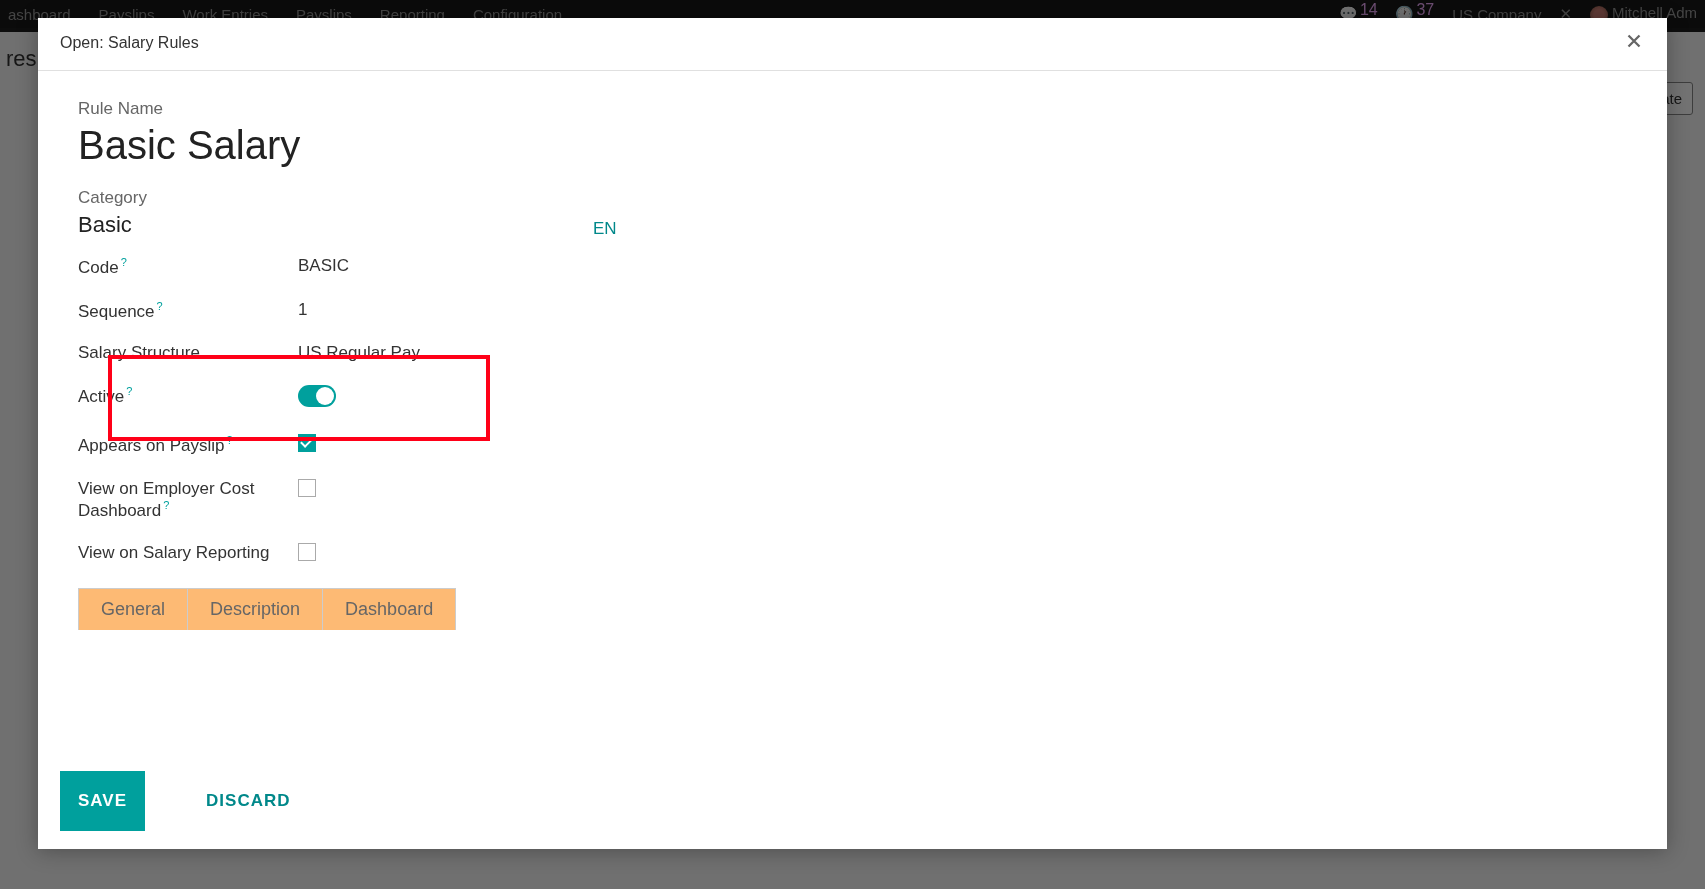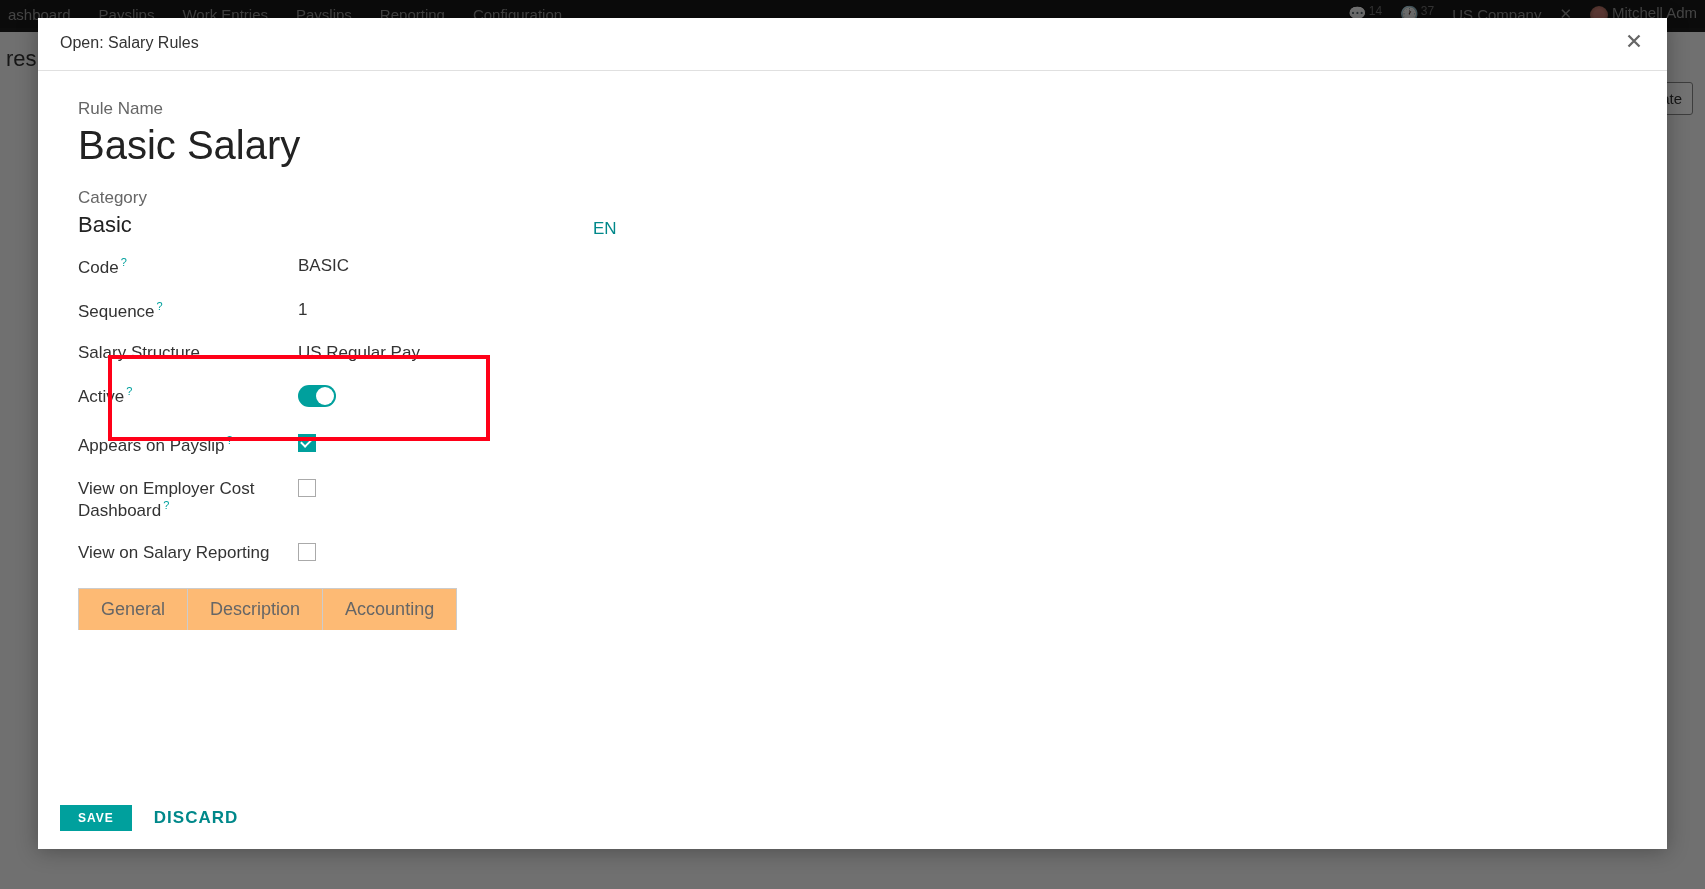--- a/index.html
+++ b/index.html
@@ -2,21 +2,21 @@
 <html><head>
   <meta charset="utf-8">
   <style>
     * { margin: 0; padding: 0; box-sizing: border-box; font-family: "Segoe UI", -apple-system, BlinkMacSystemFont, sans-serif; }
     body { width: 1705px; height: 889px; overflow: hidden; position: relative; background: #1e1e1e; }
 
     
     .bg-navbar { position: absolute; top: 0; left: 0; right: 0; height: 28px; background: #1a1a1a; display: flex; align-items: center; color: #999; font-size: 15px; padding: 12px 8px; z-index: 1; }
     .bg-navbar .nav-left { display: flex; gap: 28px; }
     .bg-navbar .nav-right { margin-left: auto; display: flex; gap: 18px; align-items: center; }
-    .bg-navbar .badge { background: none; color: #737373; font-size: 12px; position: relative; top: -4px; margin-left: 2px; }
+    .bg-navbar .badge { background: none; color: #f0abfc; font-size: 16px; position: relative; top: -4px; margin-left: 2px; }
     .bg-navbar .avatar { width: 18px; height: 18px; border-radius: 50%; background: radial-gradient(circle, #d4847a 40%, #8a5a4a 100%); display: inline-block; vertical-align: middle; margin-right: 4px; }
 
     
     .bg-overlay { position: absolute; top: 0; left: 0; right: 0; bottom: 0; background: rgba(0,0,0,0.55); z-index: 2; }
     .bg-page { position: absolute; top: 32px; left: 0; right: 0; bottom: 0; background: #f8f8f8; z-index: 1; color: #333; }
     .bg-breadcrumb { padding: 14px 0 14px 6px; font-size: 22px; color: #333; display: flex; align-items: center; gap: 10px; }
     .bg-pager { position: absolute; right: 12px; top: 50px; display: flex; align-items: center; gap: 10px; font-size: 15px; color: #555; }
     .bg-pager .arrow { font-size: 18px; color: #999; cursor: pointer; }
     .btn-create { border: 1px solid #888; background: #fff; padding: 7px 10px; font-size: 15px; color: #333; border-radius: 3px; }
 
@@ -54,22 +54,22 @@
 
     .checkbox-checked { width: 18px; height: 18px; background: #00a09d; display: inline-block; position: relative; }
     .checkbox-checked::after { content: ''; position: absolute; left: 5px; top: 2px; width: 5px; height: 9px; border: solid white; border-width: 0 2px 2px 0; transform: rotate(45deg); }
     .checkbox-empty { width: 18px; height: 18px; border: 1px solid #aaa; display: inline-block; background: #fff; }
 
     .tabs { display: flex; margin-top: 18px; }
     .tab { border: 1px solid #ccc; border-bottom: none; padding: 10px 22px; font-size: 18px; color: #666; background: #fdba74; cursor: pointer; }
     .tab + .tab { border-left: none; }
 
     .modal-footer { padding: 18px 22px; display: flex; gap: 22px; align-items: center; }
-    .btn-save { background: #00a09d; color: #fff; border: none; padding: 6px 18px; font-size: 12px; font-weight: 600; letter-spacing: 1px; cursor: pointer; }
-    .btn-discard { background: none; border: none; color: #00888a; font-size: 17px; font-weight: 600; letter-spacing: 1px; cursor: pointer; }
+    .btn-save { background: #00a09d; color: #fff; border: none; padding: 20px 18px; font-size: 17px; font-weight: 600; letter-spacing: 1px; cursor: pointer; }
+    .btn-discard { background: none; border: none; color: #00888a; font-size: 17px; font-weight: 600; letter-spacing: 1px; cursor: pointer; margin-left: 39px; }
   </style>
 </head>
 <body>
 
 <div class="bg-navbar">
   <div class="nav-left">
     <span>ashboard</span>
     <span>Payslips</span>
     <span>Work Entries</span>
     <span>Payslips</span>
@@ -154,21 +154,21 @@
         </div>
 
         <div class="form-row">
           <div class="row-label">View on Salary Reporting</div>
           <div class="row-value"><span class="checkbox-empty"></span></div>
         </div>
 
         <div class="tabs">
           <div class="tab">General</div>
           <div class="tab">Description</div>
-          <div class="tab">Accounting</div>
+          <div class="tab">Dashboard</div>
         </div>
 
       </div>
     </div>
   </div>
 
   <div class="modal-footer">
     <button class="btn-save">SAVE</button>
     <button class="btn-discard">DISCARD</button>
   </div>

